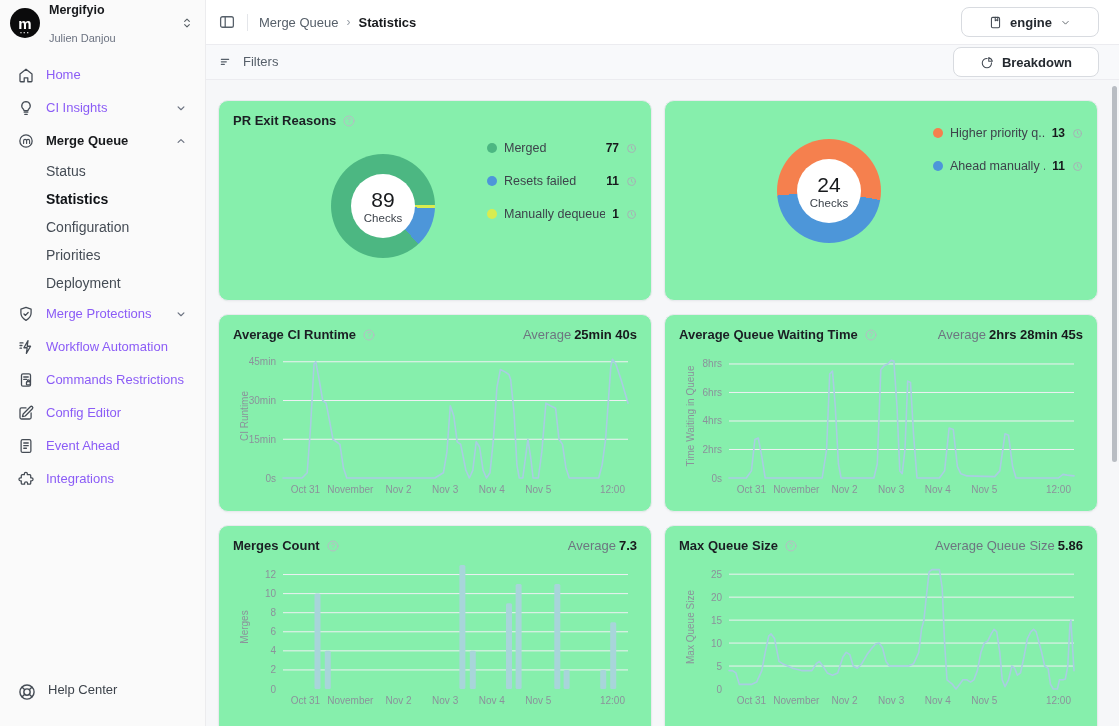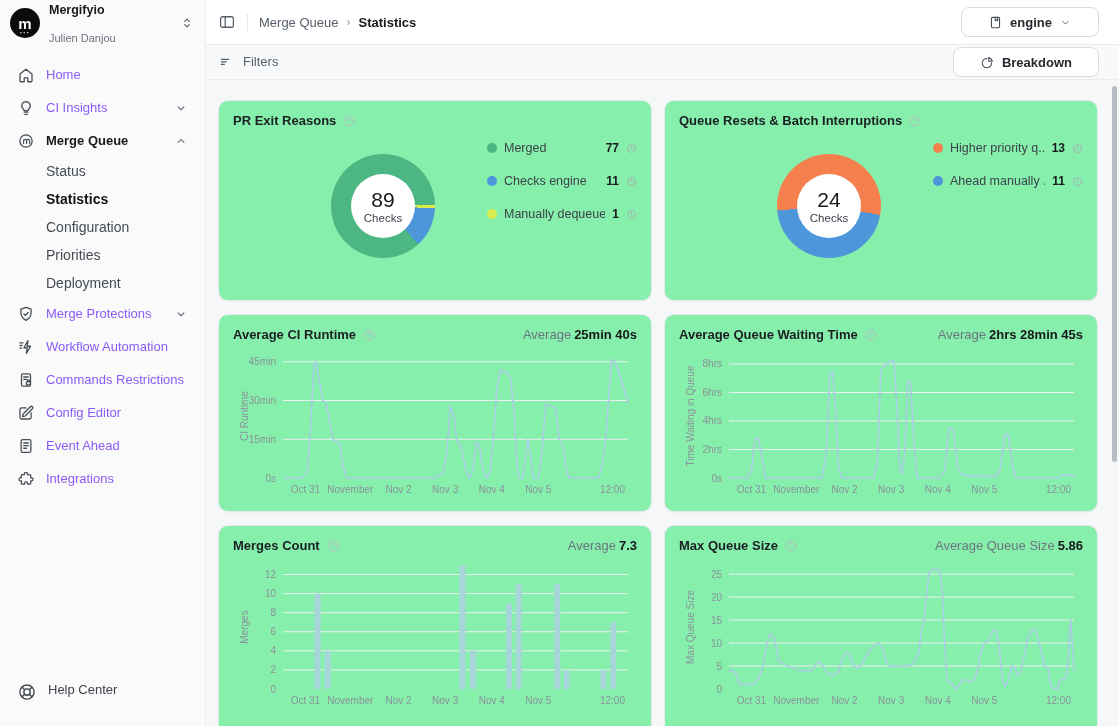--- a/index.html
+++ b/index.html
@@ -263,51 +263,41 @@
               <span class="lg-dot" style="background:#4CB782"></span>
               <span class="lg-label">Merged</span>
               <span class="lg-val">77</span>
               <span class="lg-clock"><svg viewBox="0 0 24 24" width="100%" height="100%" fill="none" stroke="currentColor" stroke-width="2" stroke-linecap="round" stroke-linejoin="round">
                   <circle cx="12" cy="12" r="8.5"></circle>
                   <path d="M12 7.4V12l3 2.1"></path>
                 </svg></span>
             </div>
             <div class="lg-row">
               <span class="lg-dot" style="background:#4D96D9"></span>
-              <span class="lg-label">Checks engine</span>
+              <span class="lg-label">Resets failed</span>
               <span class="lg-val">11</span>
               <span class="lg-clock"><svg viewBox="0 0 24 24" width="100%" height="100%" fill="none" stroke="currentColor" stroke-width="2" stroke-linecap="round" stroke-linejoin="round">
                   <circle cx="12" cy="12" r="8.5"></circle>
                   <path d="M12 7.4V12l3 2.1"></path>
                 </svg></span>
             </div>
             <div class="lg-row">
               <span class="lg-dot" style="background:#D9EC4F"></span>
               <span class="lg-label">Manually dequeued</span>
               <span class="lg-val">1</span>
               <span class="lg-clock"><svg viewBox="0 0 24 24" width="100%" height="100%" fill="none" stroke="currentColor" stroke-width="2" stroke-linecap="round" stroke-linejoin="round">
                   <circle cx="12" cy="12" r="8.5"></circle>
                   <path d="M12 7.4V12l3 2.1"></path>
                 </svg></span>
             </div>
           </div>
       </div>
     </section>
 
     <section class="card">
-      <div class="card-head">
-        <h3 class="card-title">
-          <span>Queue Resets &amp; Batch Interruptions</span>
-          <span class="help-icon"><svg viewBox="0 0 24 24" width="100%" height="100%" fill="none" stroke="currentColor" stroke-width="1.7" stroke-linecap="round" stroke-linejoin="round">
-                <circle cx="12" cy="12" r="8.5"></circle>
-                <path d="M9.7 9.6a2.4 2.4 0 1 1 3.5 2.1c-.8.4-1.2 1-1.2 1.7v.3"></path>
-                <circle cx="12" cy="16.8" r="0.6" fill="currentColor" stroke="none"></circle>
-              </svg></span>
-        </h3>
-      </div>
       <div class="pie-body">
         <div class="donut-wrap">
           <div class="donut" style="background: conic-gradient(from 265deg, rgb(245, 128, 78) 0deg, rgb(245, 128, 78) 195deg, rgb(77, 150, 217) 195deg, rgb(77, 150, 217) 360deg);"></div>
           <div class="donut-hole"></div>
           <div class="donut-center">
             <div class="dc-val">24</div>
             <div class="dc-label">Checks</div>
           </div>
         </div>
         <div class="legend">

